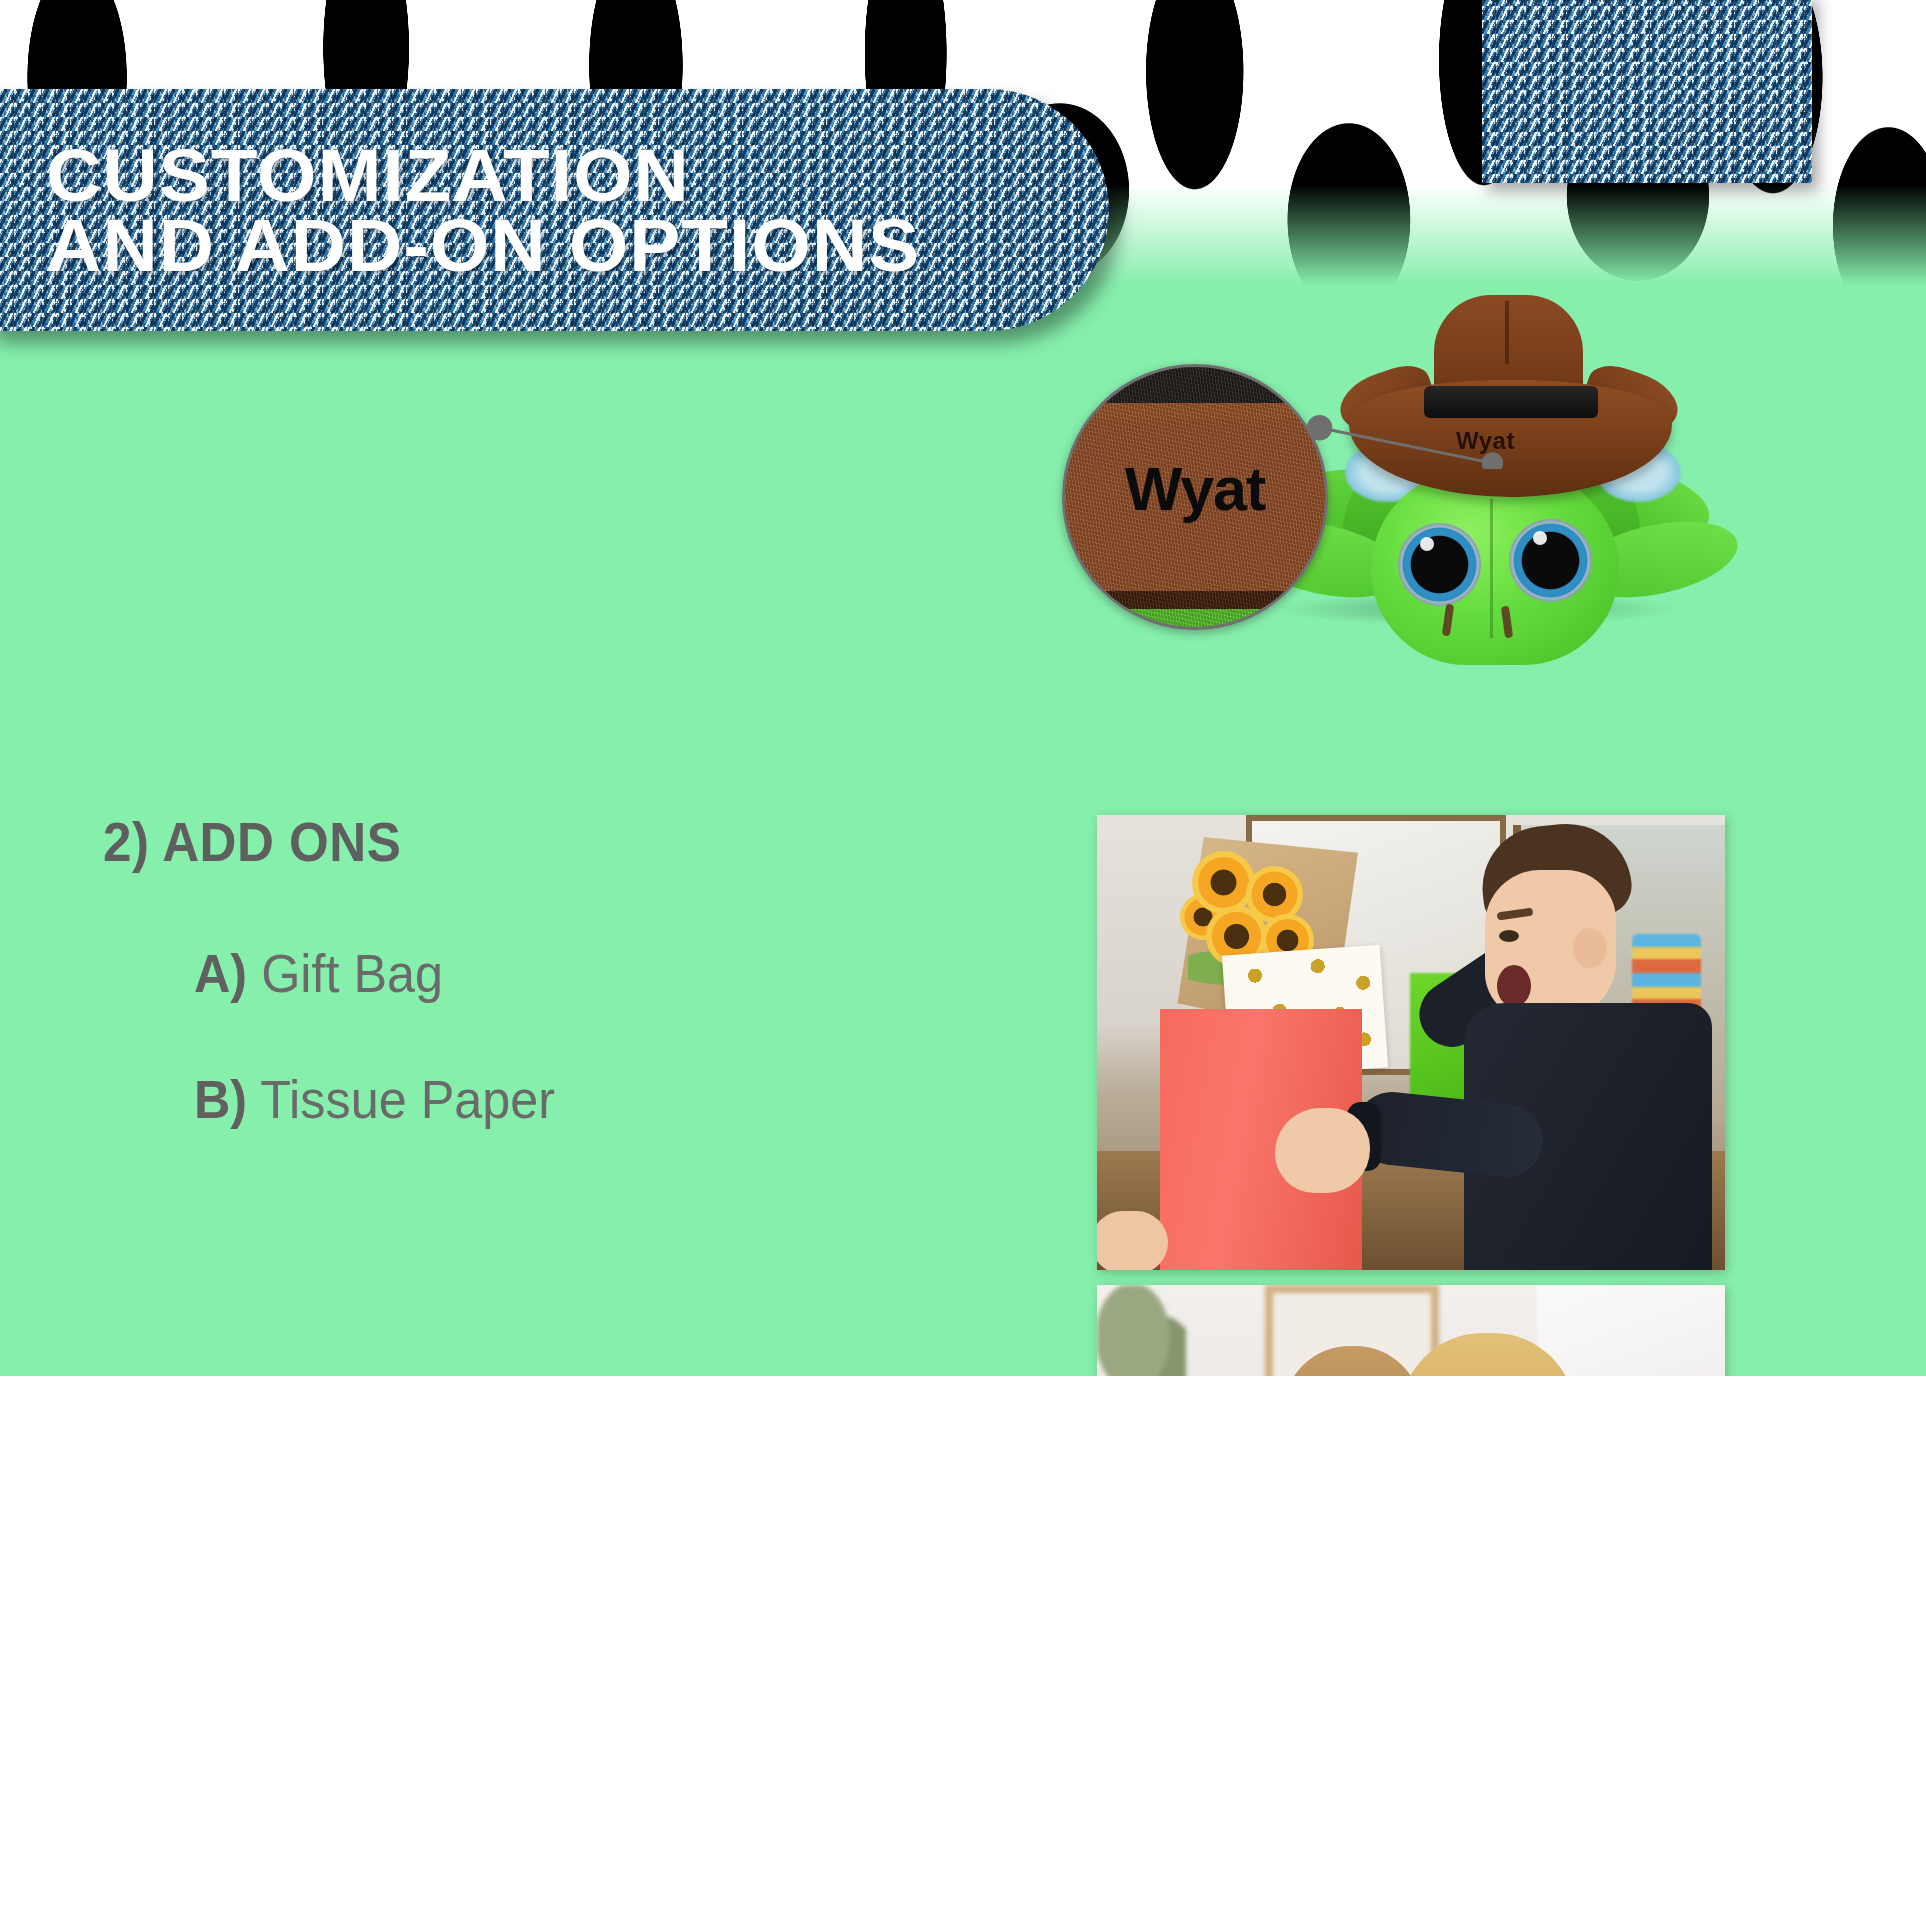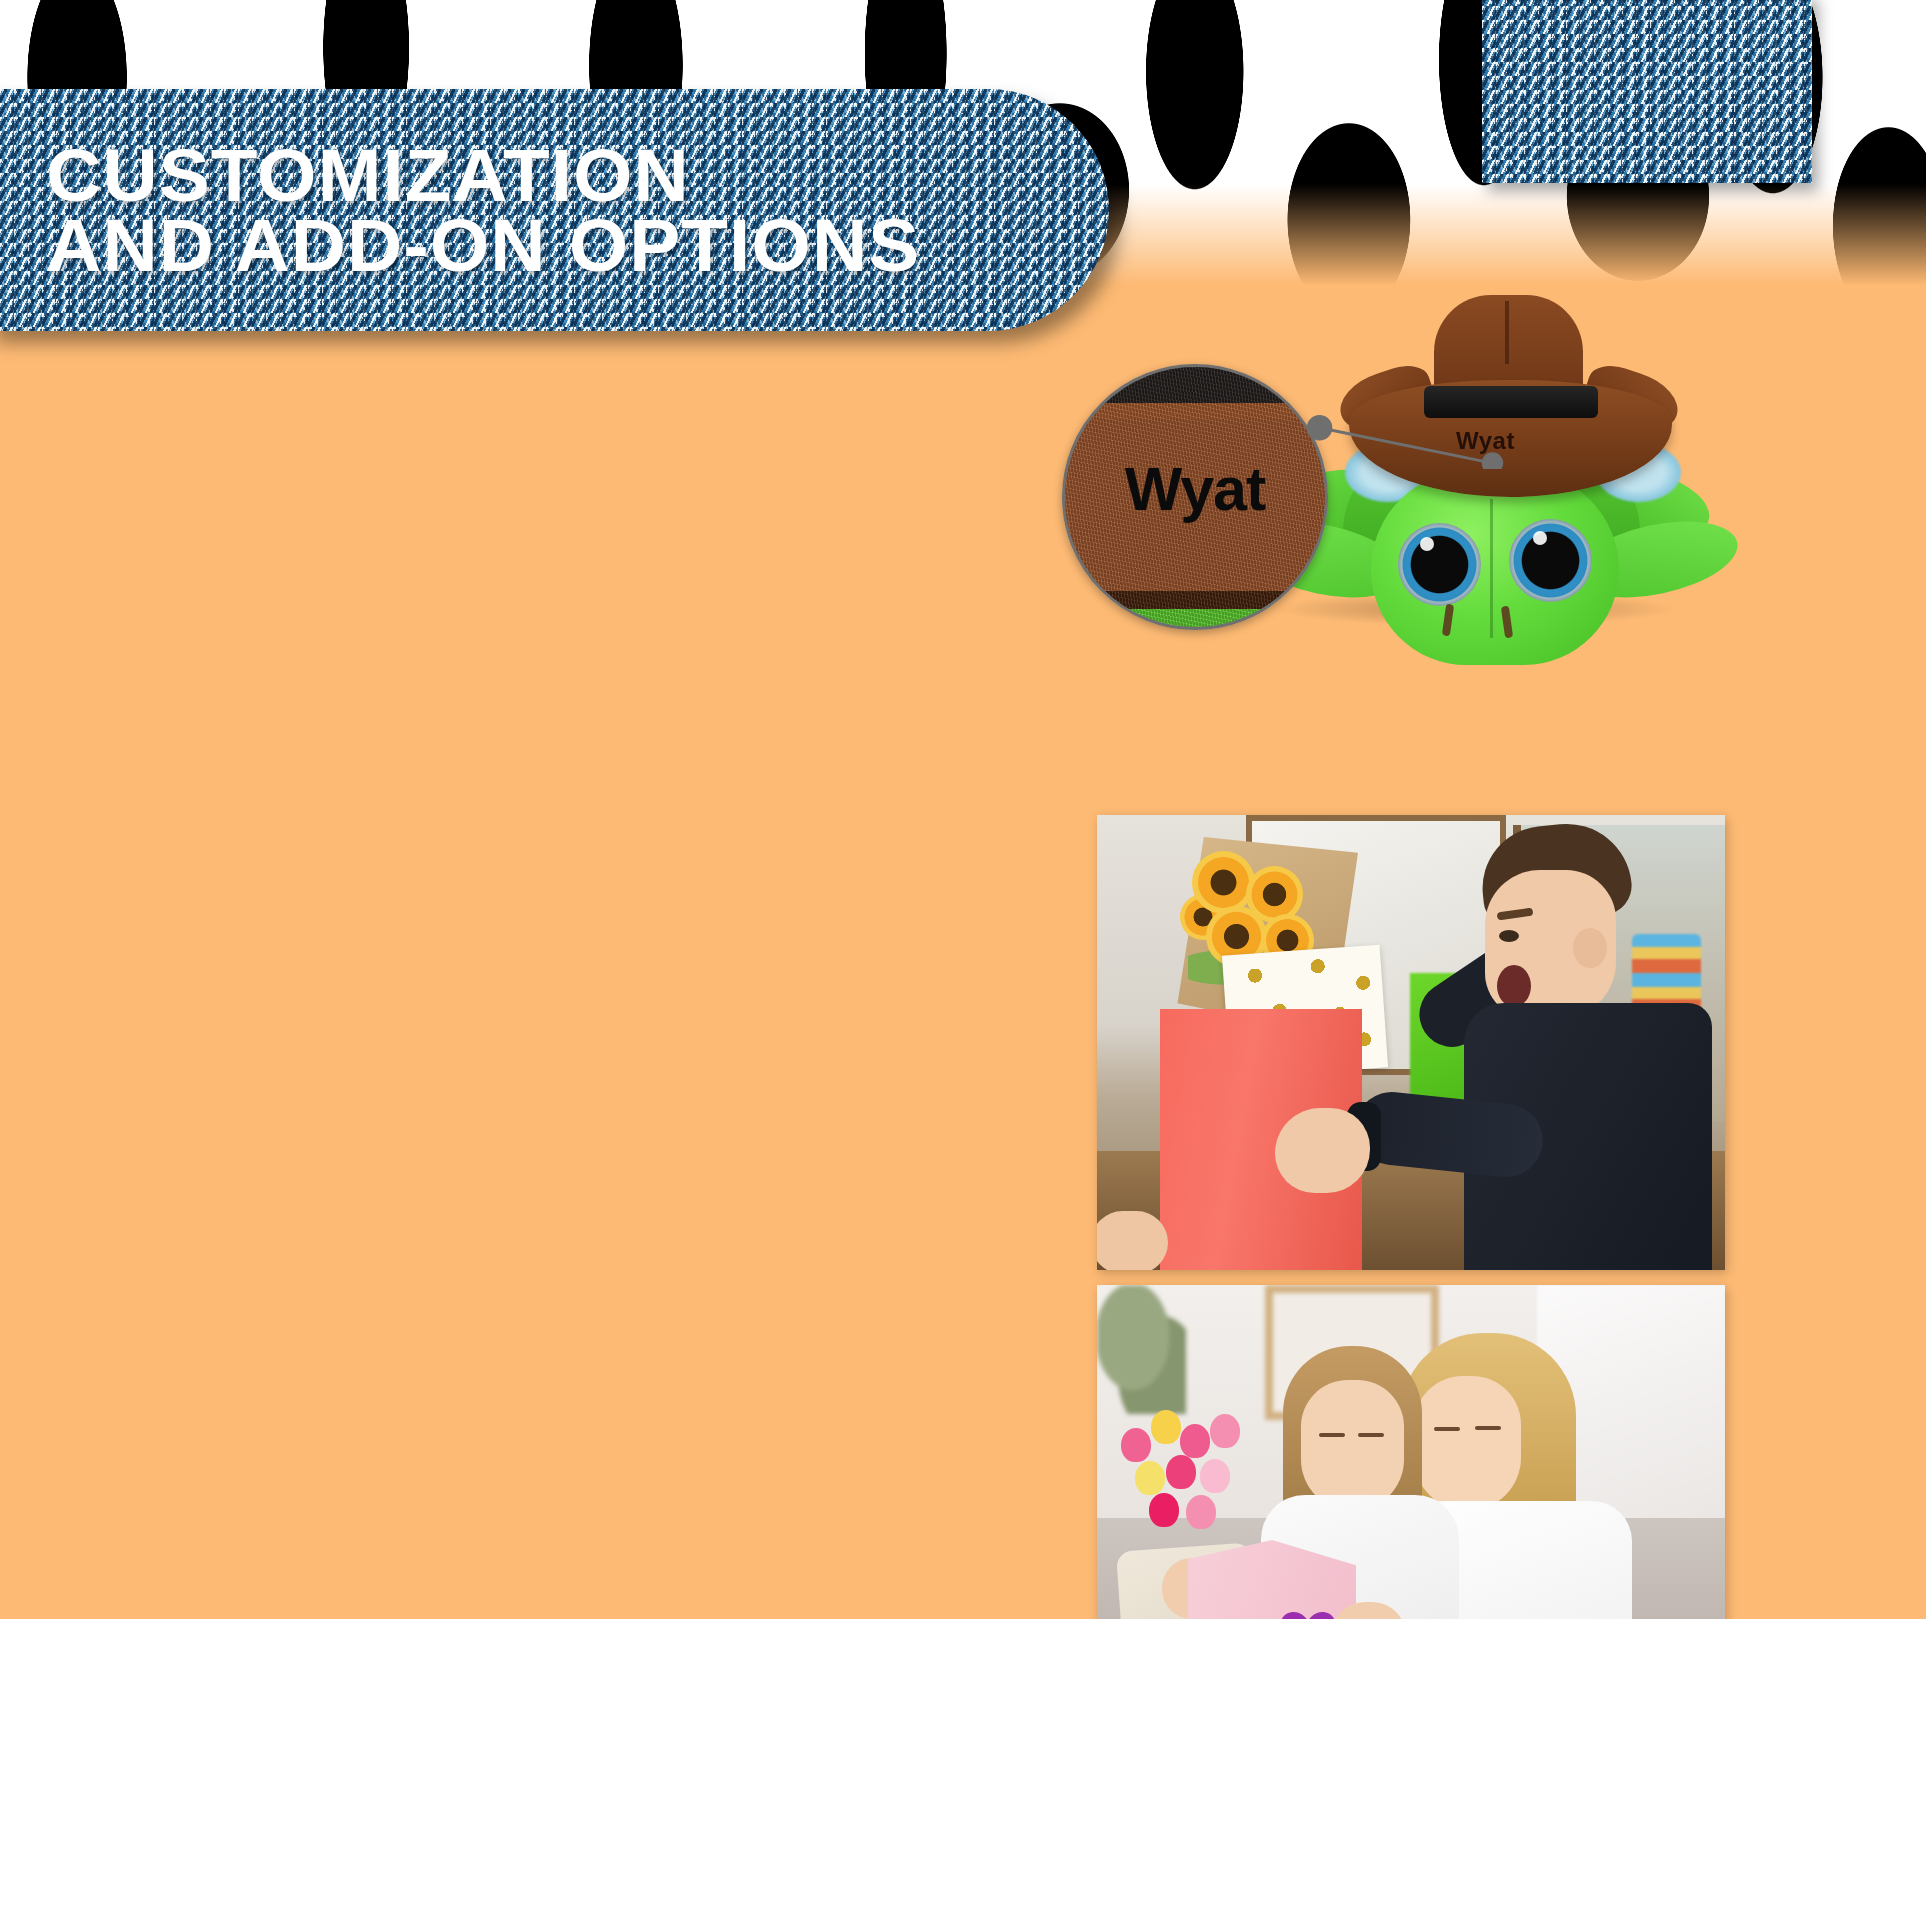--- a/index.html
+++ b/index.html
@@ -1,17 +1,17 @@
 <!DOCTYPE html>
 <html><head>
 <meta charset="utf-8">
 <style>
   html,body{margin:0;padding:0;background:#fff;}
   body{width:1927px;height:1927px;overflow:hidden;font-family:"Liberation Sans",sans-serif;}
-  #page{position:relative;width:1927px;height:1619px;background:#fdba74;overflow:hidden;}
+  #page{position:relative;width:1927px;height:1376px;background:#86efac;overflow:hidden;}
 
   
   .denim{
     background-color:#1c5f92;
     background-image:
       repeating-linear-gradient(115deg,
         rgba(255,255,255,.92) 0px, rgba(255,255,255,.92) 2px,
         rgba(173,216,240,.15) 2px, rgba(173,216,240,.15) 4px,
         rgba(8,46,82,.85) 4px, rgba(8,46,82,.85) 7px,
         rgba(46,130,186,.55) 7px, rgba(46,130,186,.55) 10px),
@@ -304,20 +304,31 @@
 
   <div id="top-band" class="cow-big"></div>
   <div id="top-denim-swatch" class="denim"></div>
 
   <div id="header-banner" class="denim">
     <div id="header-title">CUSTOMIZATION
 AND ADD-ON OPTIONS</div>
   </div>
 
 
+  <div class="step" id="step2">
+    <p class="step-title">2) ADD ONS</p>
+    <div class="sub-item sub-a">
+      <b>A)</b>
+      <span>Gift Bag</span>
+    </div>
+    <div class="sub-item sub-b">
+      <b>B)</b>
+      <span>Tissue Paper</span>
+    </div>
+  </div>
 
 
   <div id="toy-area">
     <div id="toy-shadow"></div>
     <div class="turtle-flipper fl-left-back"></div>
     <div class="turtle-flipper fl-right-back"></div>
     <div class="turtle-shell"></div>
     <div class="turtle-fluff fluff-l"></div>
     <div class="turtle-fluff fluff-r"></div>
     <div class="turtle-flipper fl-left-front"></div>

